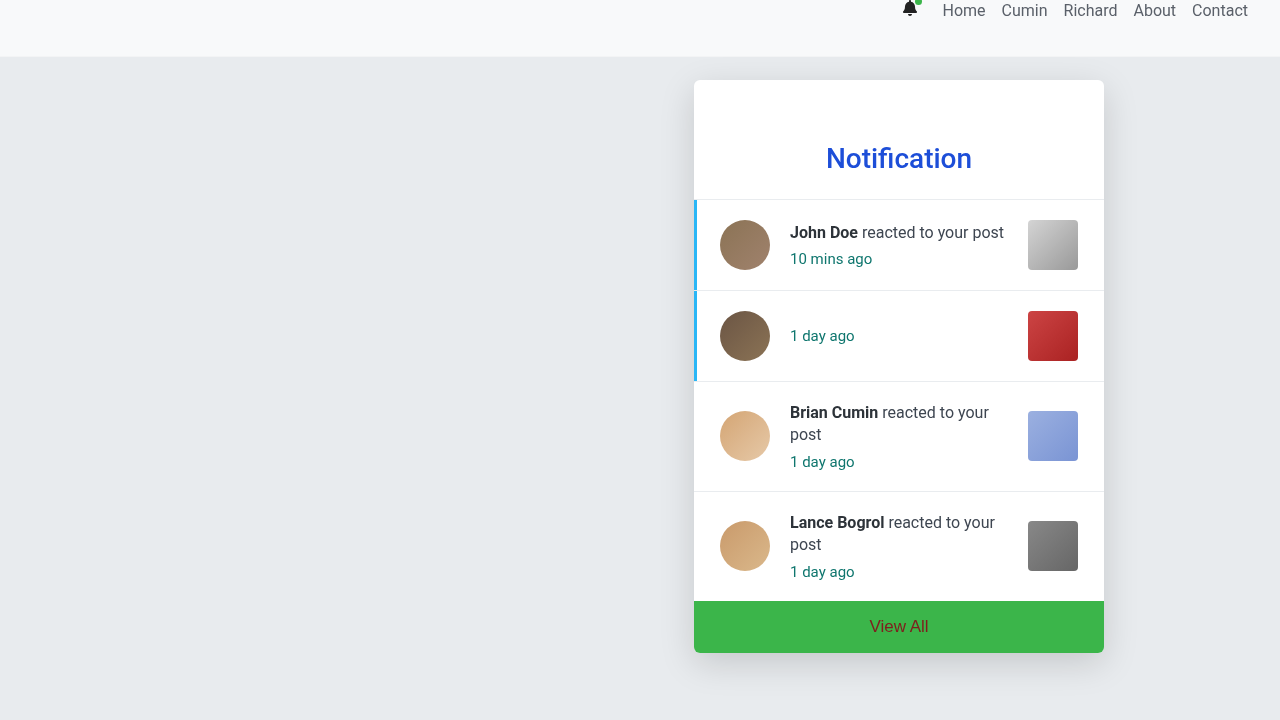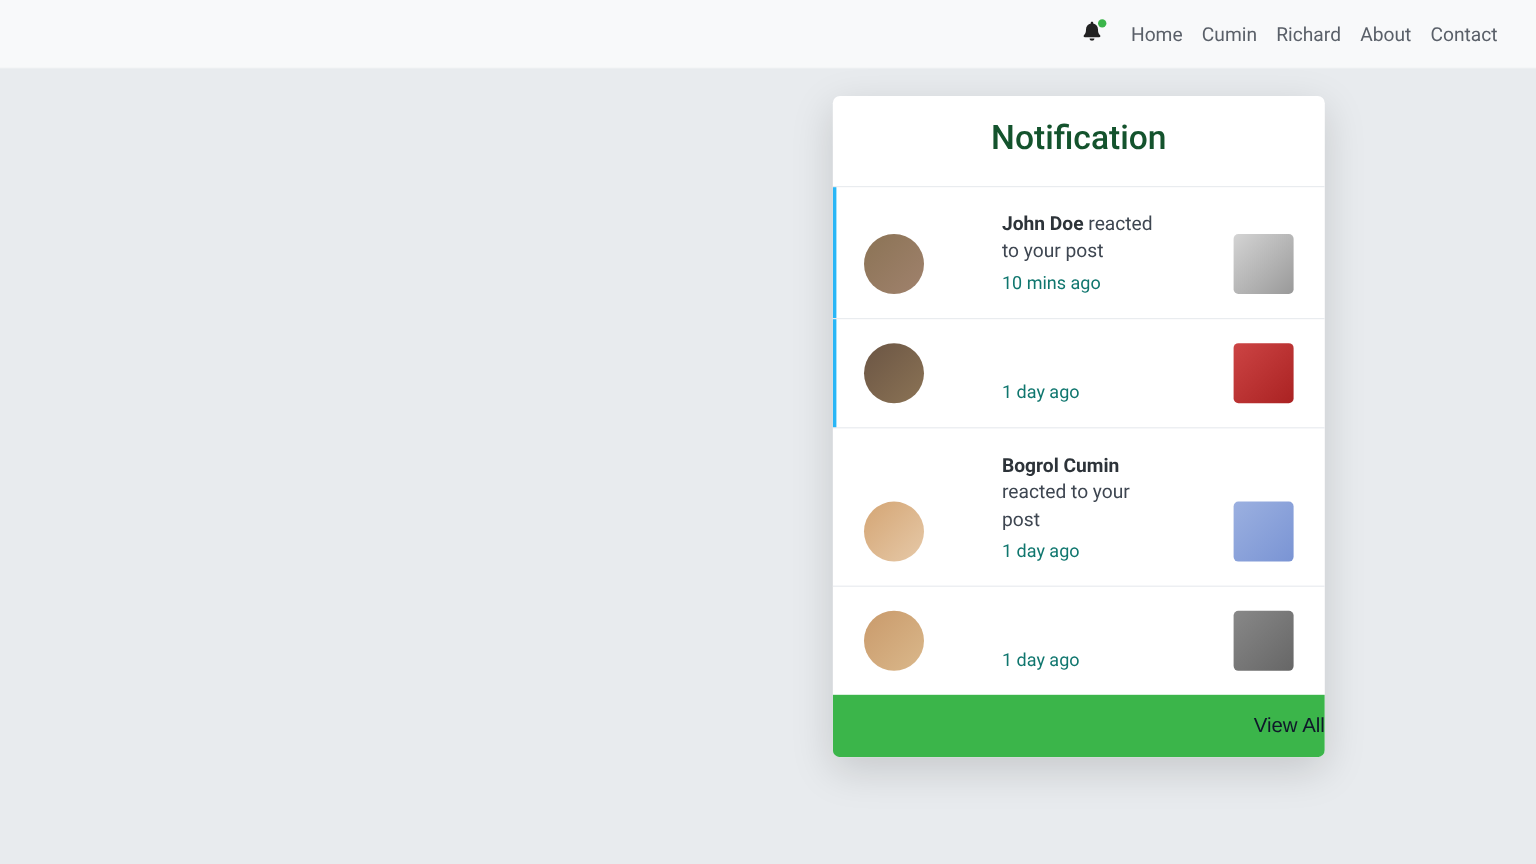--- a/index.html
+++ b/index.html
@@ -14,21 +14,21 @@
       width: 1280px;
       height: 720px;
       overflow: hidden;
     }
     
     .navbar {
       background: #f8f9fa;
       height: 57px;
       display: flex;
       justify-content: flex-end;
-      align-items: center;
+      align-items: flex-start;
       padding: 0 32px;
       border-bottom: 1px solid rgba(0,0,0,0.02);
     }
     
     .nav-items {
       display: flex;
       align-items: center;
       gap: 16px;
     }
     
@@ -81,37 +81,37 @@
       height: 0;
       border-left: 12px solid transparent;
       border-right: 12px solid transparent;
       border-bottom: 12px solid #fff;
     }
     
     .dropdown-title {
       text-align: center;
       font-size: 28px;
       font-weight: 500;
-      color: #14532d;
+      color: #1d4ed8;
       padding: 18px 0 24px;
       border-bottom: 1px solid #e9ecef;
+      margin-top: 44px;
     }
     
     .notif-list {
       padding: 0;
     }
     
     .notif-item {
       display: flex;
-      align-items: flex-end;
+      align-items: center;
       padding: 20px 26px;
       border-bottom: 1px solid #e9ecef;
       position: relative;
       cursor: pointer;
-      gap: 45px;
     }
     
     .notif-item:last-of-type {
       border-bottom: none;
     }
     
     .notif-item.unread::before {
       content: '';
       position: absolute;
       left: 0;
@@ -169,27 +169,27 @@
     
     .thumb-1 { background: linear-gradient(135deg, #d4d4d4, #999); }
     .thumb-2 { background: linear-gradient(135deg, #c44, #a22); }
     .thumb-3 { background: linear-gradient(135deg, #9bb0e0, #7a94d4); }
     .thumb-4 { background: linear-gradient(135deg, #888, #666); }
     
     .view-all-btn {
       display: block;
       width: 100%;
       background: #3bb54a;
-      color: #0f172a;
+      color: #7f1d1d;
       border: none;
       padding: 16px 0;
       font-size: 17px;
       font-weight: 500;
       cursor: pointer;
-      text-align: right;
+      text-align: center;
     }
   </style>
 </head>
 <body>
 
 <nav class="navbar">
   <div class="nav-items">
     <div class="bell-wrapper">
       <svg class="bell-icon" viewBox="0 0 448 512">
         <path d="M224 512c35.32 0 63.97-28.65 63.97-64H160.03c0 35.35 28.65 64 63.97 64zm215.39-149.71c-19.32-20.76-55.47-51.99-55.47-154.29 0-77.7-54.48-139.9-127.94-155.16V32c0-17.67-14.32-32-31.98-32s-31.98 14.33-31.98 32v20.84C118.56 68.1 64.08 130.3 64.08 208c0 102.3-36.15 133.53-55.47 154.29-6 6.45-8.66 14.16-8.61 21.71.11 16.4 12.98 32 32.1 32h383.8c19.12 0 32-15.6 32.1-32 .05-7.55-2.61-15.27-8.61-21.71z"></path>
@@ -226,31 +226,35 @@
       <div class="notif-content">
         <div class="notif-time">1 day ago</div>
       </div>
       <div class="thumb thumb-2"></div>
     </div>
 
     <div class="notif-item">
       <div class="avatar avatar-3"></div>
       <div class="notif-content">
         <div class="notif-text">
-          <strong>Bogrol Cumin</strong>
+          <strong>Brian Cumin</strong>
           <span> reacted to your post</span>
         </div>
         <div class="notif-time">1 day ago</div>
       </div>
       <div class="thumb thumb-3"></div>
     </div>
 
     <div class="notif-item">
       <div class="avatar avatar-4"></div>
       <div class="notif-content">
+        <div class="notif-text">
+          <strong>Lance Bogrol</strong>
+          <span> reacted to your post</span>
+        </div>
         <div class="notif-time">1 day ago</div>
       </div>
       <div class="thumb thumb-4"></div>
     </div>
 
   </div>
 
   <button class="view-all-btn">View All</button>
 </div>
 

